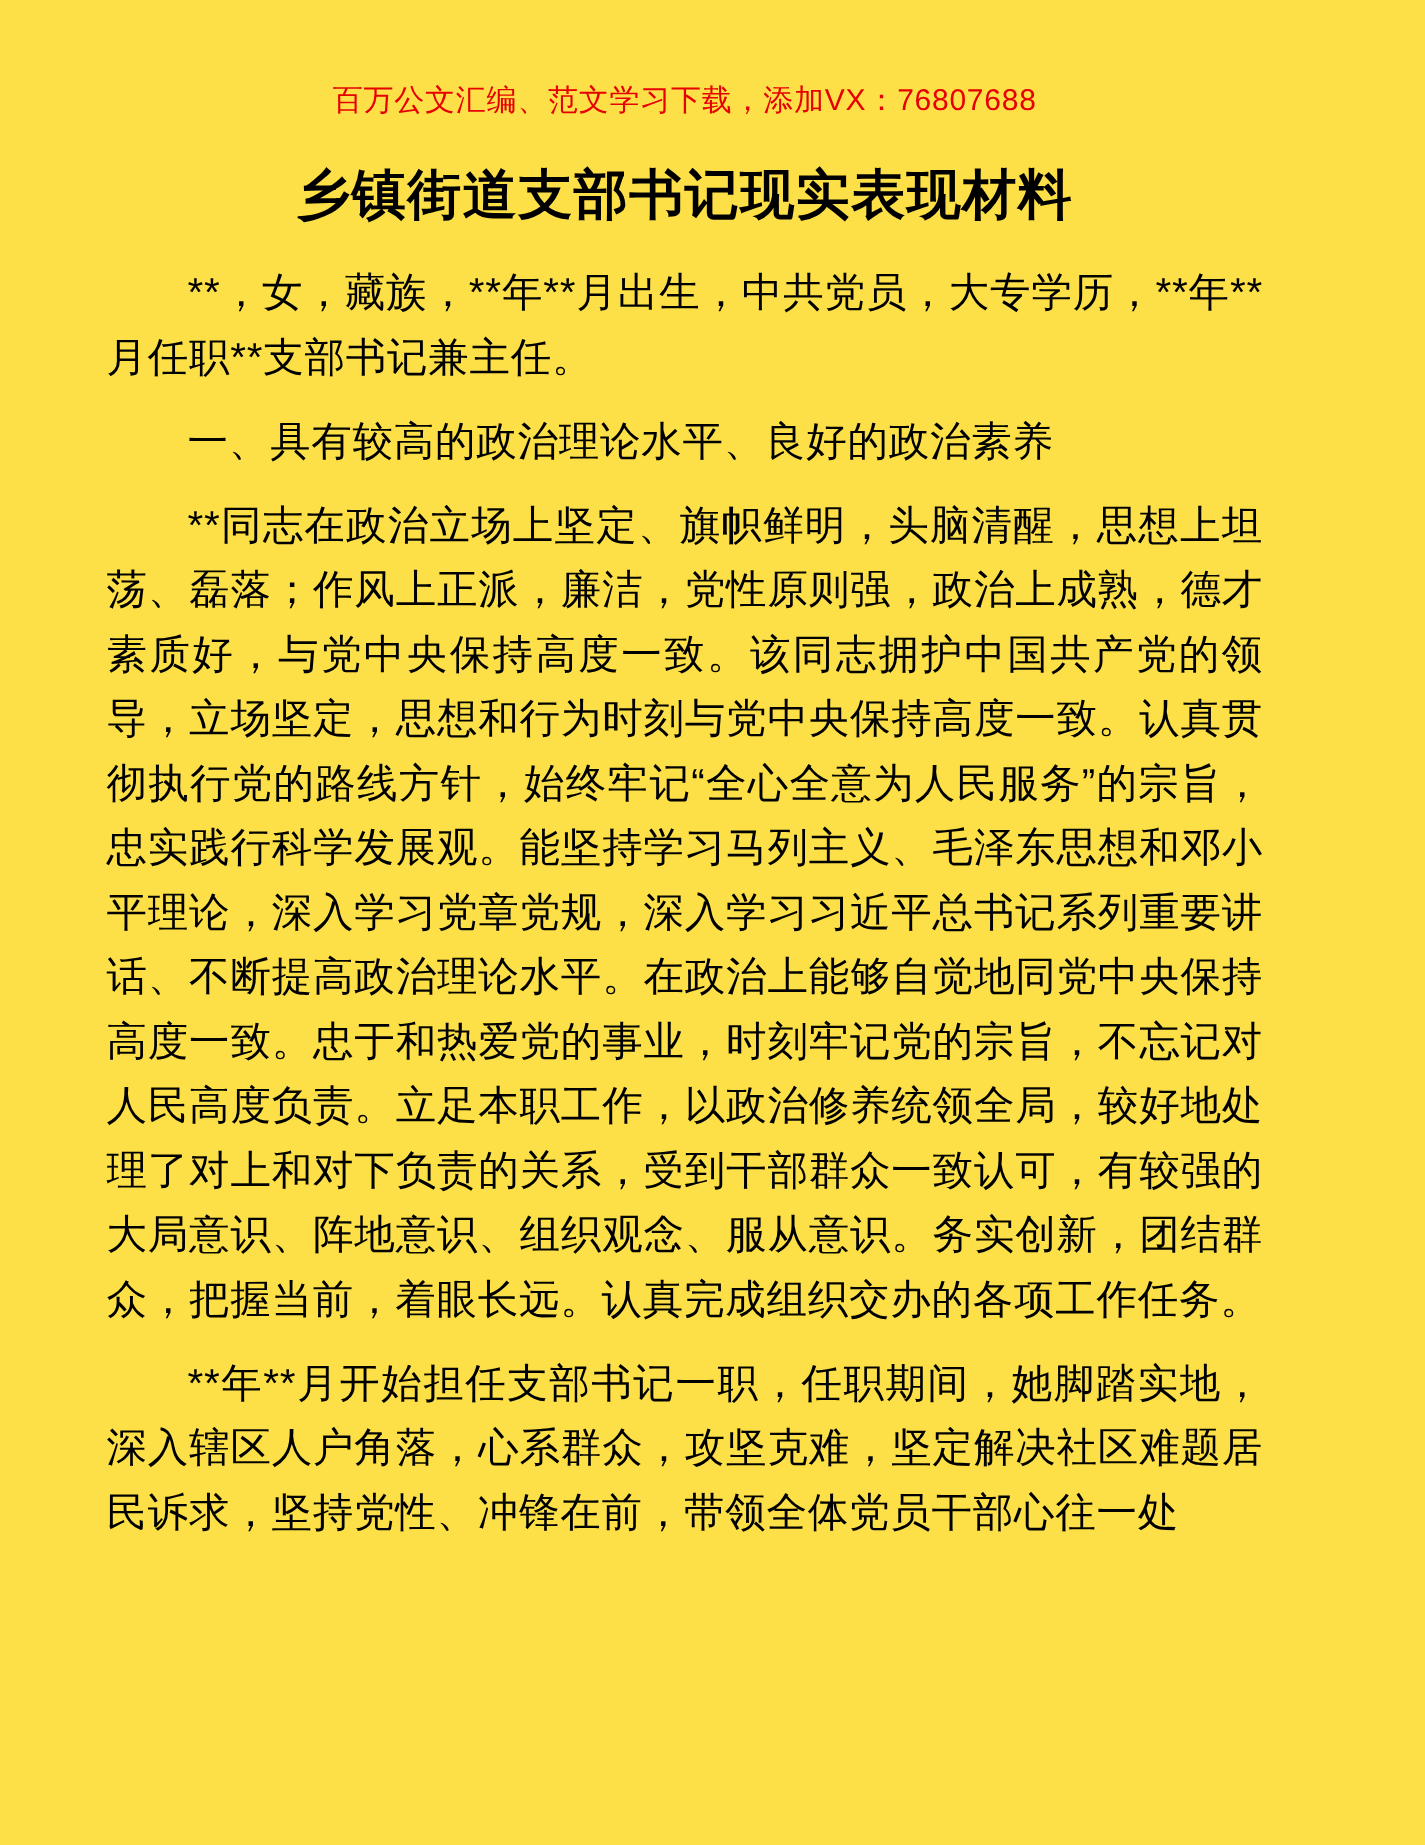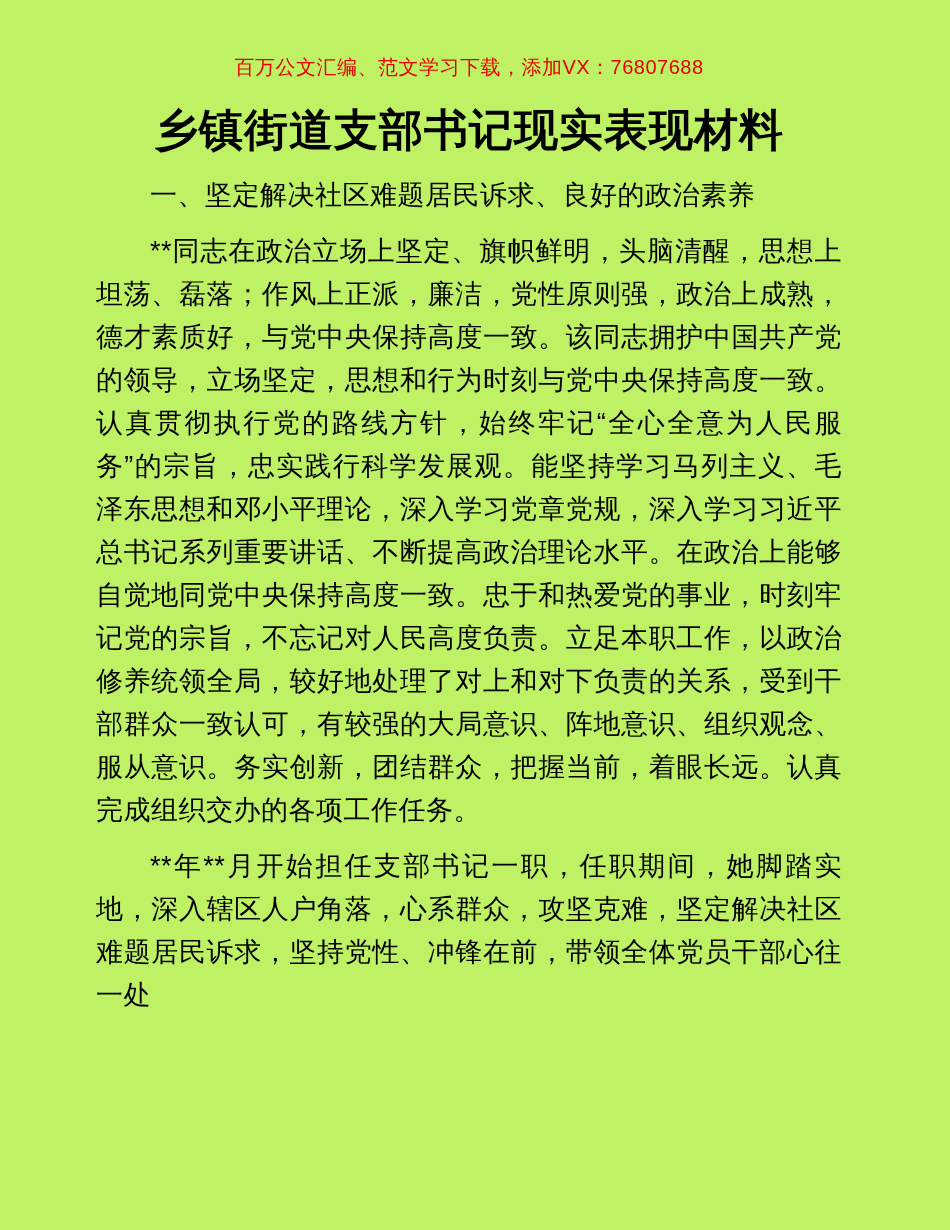--- a/index.html
+++ b/index.html
@@ -11,34 +11,34 @@
     width: 950px;
     height: 1230px;
     overflow: hidden;
     font-family: "Liberation Sans", "DejaVu Sans", sans-serif;
     color: #000000;
   }
   .page {
     box-sizing: border-box;
     width: 950px;
     height: 1230px;
-    padding: 54px 108px 0 96px;
-    background: #bef264;
+    padding: 54px 108px 0 71px;
+    background: #fde047;
   }
   .notice {
     text-align: center;
     font-size: 20px;
     line-height: 26px;
     font-weight: normal;
     letter-spacing: 0.5px;
   }
   .doc-title {
     margin: 28px 0 0 0;
     text-align: center;
-    font-size: 44px;
+    font-size: 36px;
     line-height: 44px;
     font-weight: bold;
     letter-spacing: 1px;
   }
   .doc-body {
     margin-top: 22px;
   }
   .para, .heading {
     margin: 0 0 13px 0;
     font-size: 27px;
@@ -56,21 +56,22 @@
 <body>
 
 <div class="page">
   <div class="notice">
     <span style="color: rgb(230, 0, 0);">百万公文汇编、范文学习下载，添加VX：76807688</span>
   </div>
 
   <h1 class="doc-title">乡镇街道支部书记现实表现材料</h1>
 
   <div class="doc-body">
+    <p class="para">**，女，藏族，**年**月出生，中共党员，大专学历，**年**月任职**支部书记兼主任。</p>
 
-    <p class="heading">一、坚定解决社区难题居民诉求、良好的政治素养</p>
+    <p class="heading">一、具有较高的政治理论水平、良好的政治素养</p>
 
     <p class="para">**同志在政治立场上坚定、旗帜鲜明，头脑清醒，思想上坦荡、磊落；作风上正派，廉洁，党性原则强，政治上成熟，德才素质好，与党中央保持高度一致。该同志拥护中国共产党的领导，立场坚定，思想和行为时刻与党中央保持高度一致。认真贯彻执行党的路线方针，始终牢记“全心全意为人民服务”的宗旨，忠实践行科学发展观。能坚持学习马列主义、毛泽东思想和邓小平理论，深入学习党章党规，深入学习习近平总书记系列重要讲话、不断提高政治理论水平。在政治上能够自觉地同党中央保持高度一致。忠于和热爱党的事业，时刻牢记党的宗旨，不忘记对人民高度负责。立足本职工作，以政治修养统领全局，较好地处理了对上和对下负责的关系，受到干部群众一致认可，有较强的大局意识、阵地意识、组织观念、服从意识。务实创新，团结群众，把握当前，着眼长远。认真完成组织交办的各项工作任务。</p>
 
 
     <p class="para">**年**月开始担任支部书记一职，任职期间，她脚踏实地，深入辖区人户角落，心系群众，攻坚克难，坚定解决社区难题居民诉求，坚持党性、冲锋在前，带领全体党员干部心往一处</p>
   </div>
 </div>
 
 </body></html>

